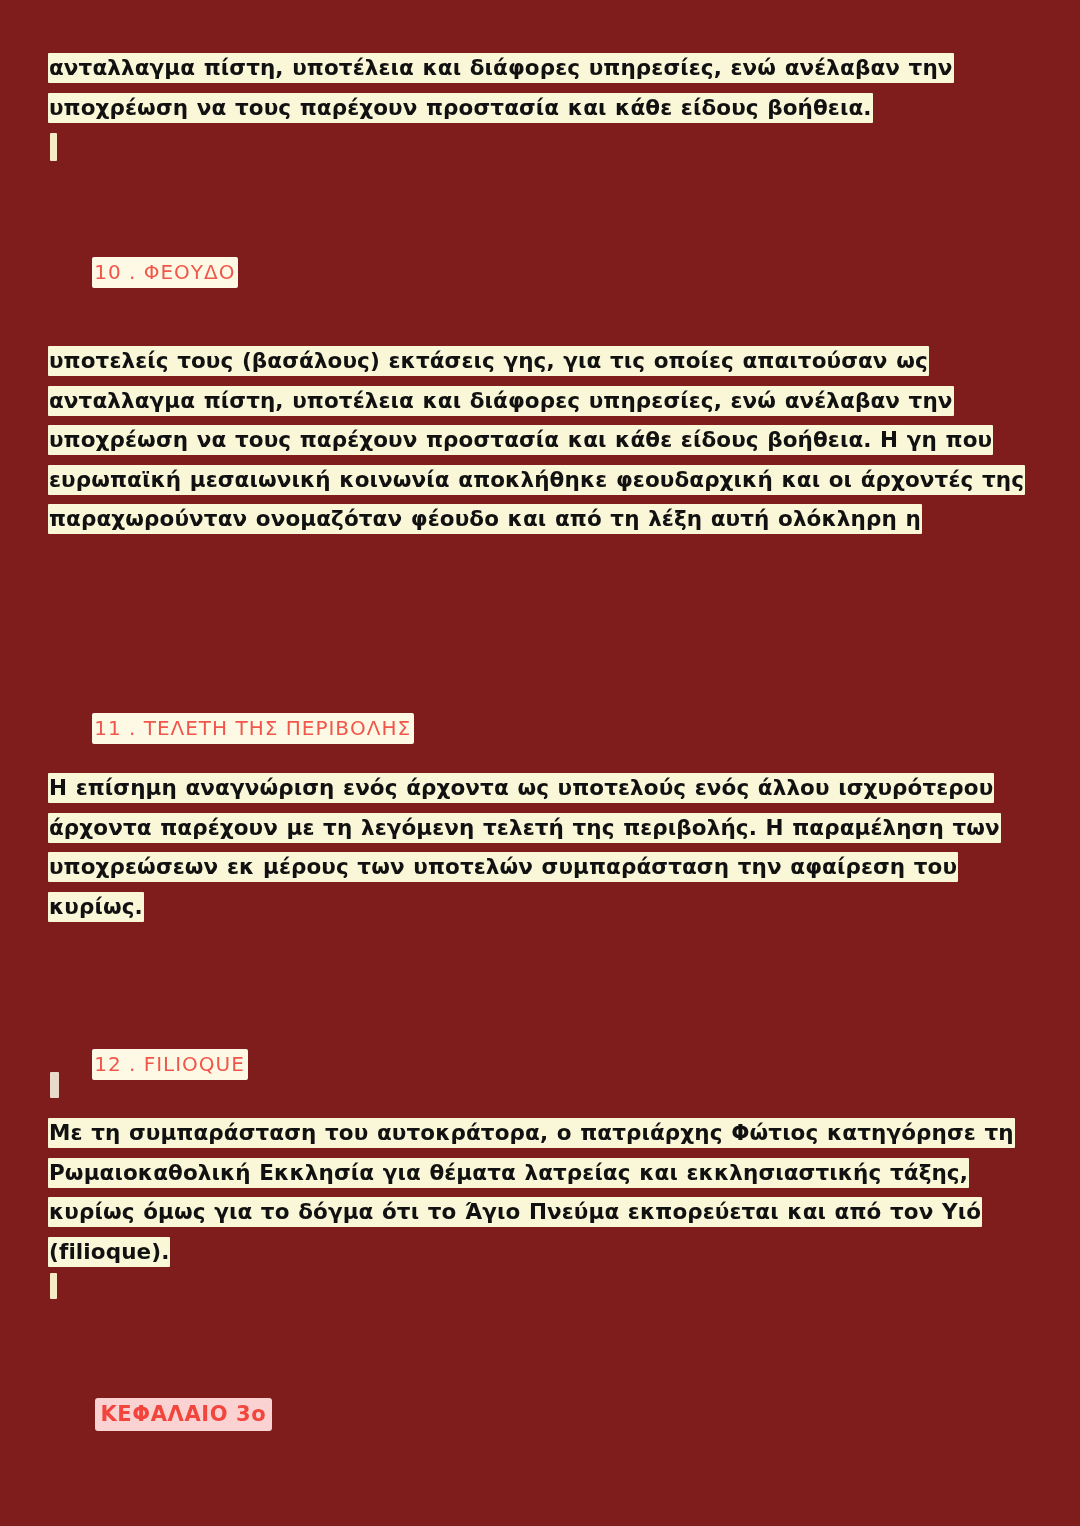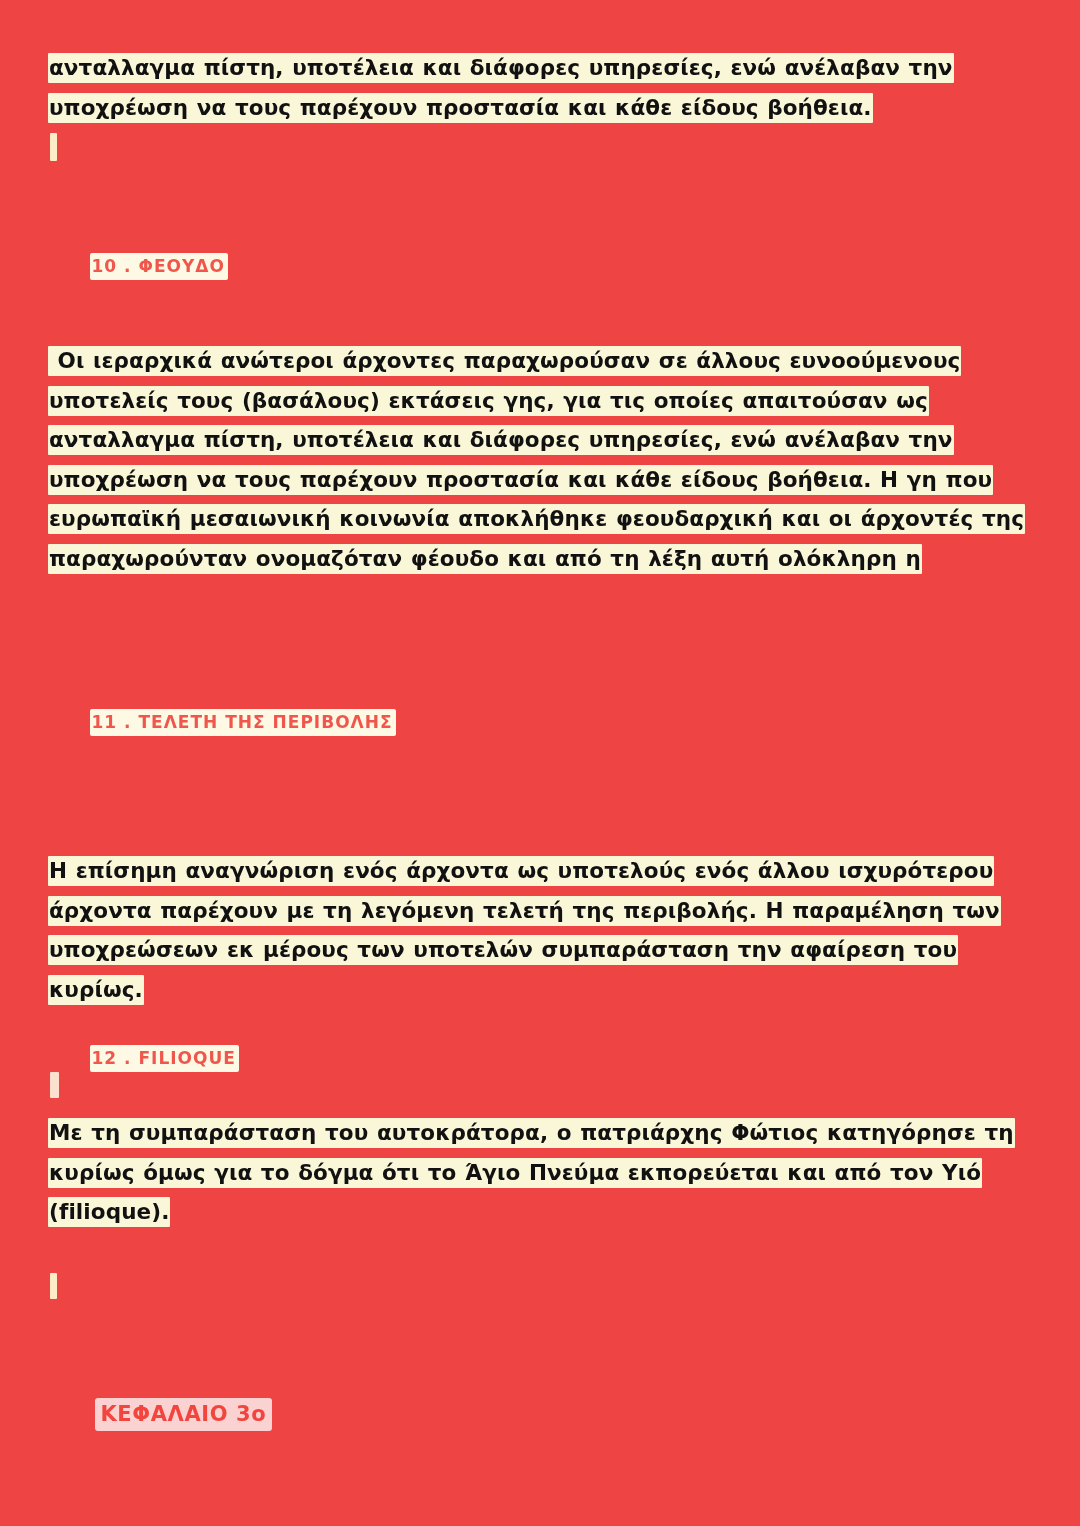--- a/index.html
+++ b/index.html
@@ -13,21 +13,21 @@
     height: 1526px;
     position: relative;
     overflow: hidden;
     font-family: "DejaVu Sans", "Liberation Sans", sans-serif;
     -webkit-font-smoothing: antialiased;
   }
 
   .page {
     position: absolute;
     inset: 0;
-    background: #ef4444;
+    background: #7f1d1d;
     padding: 8px;
   }
 
   .doc-body {
     position: absolute;
     left: 48px;
     top: 0;
     width: 1000px;
   }
 
@@ -52,22 +52,22 @@
   }
   .para .ln > span.hl {
     background: #faf6d8;
     box-decoration-break: clone;
     -webkit-box-decoration-break: clone;
     padding: 2px 1px 3px 1px;
     border-radius: 1px;
   }
 
   .heading {
-    font-size: 17px;
-    font-weight: 700;
+    font-size: 20px;
+    font-weight: 400;
     letter-spacing: 1.0px;
     color: #f0564c;
     white-space: pre;
   }
   .heading > span.hl {
     background: #fdf9e4;
     padding: 3px 3px 4px 2px;
     border-radius: 2px;
   }
 
@@ -107,47 +107,47 @@
       <span class="ln"><span class="hl">υποχρέωση να τους παρέχουν προστασία και κάθε είδους βοήθεια.</span></span>
     </div>
 
     <div class="mark" style="left:2px; top:133px; width:7px; height:28px;"></div>
 
     <div class="block heading" style="top:236px;">
       <span class="hl">10 . ΦΕΟΥΔΟ</span>
     </div>
 
     <div class="block para" style="top:341px;">
-      <span class="ln"><span class="hl"> Οι ιεραρχικά ανώτεροι άρχοντες παραχωρούσαν σε άλλους ευνοούμενους</span></span>
       <span class="ln"><span class="hl">υποτελείς τους (βασάλους) εκτάσεις γης, για τις οποίες απαιτούσαν ως</span></span>
       <span class="ln"><span class="hl">ανταλλαγμα πίστη, υποτέλεια και διάφορες υπηρεσίες, ενώ ανέλαβαν την</span></span>
       <span class="ln"><span class="hl">υποχρέωση να τους παρέχουν προστασία και κάθε είδους βοήθεια. Η γη που</span></span>
       <span class="ln"><span class="hl">ευρωπαϊκή μεσαιωνική κοινωνία αποκλήθηκε φεουδαρχική και οι άρχοντές της</span></span>
       <span class="ln"><span class="hl">παραχωρούνταν ονομαζόταν φέουδο και από τη λέξη αυτή ολόκληρη η</span></span>
     </div>
 
     <div class="block heading" style="top:692px;">
       <span class="hl">11 . ΤΕΛΕΤΗ ΤΗΣ ΠΕΡΙΒΟΛΗΣ</span>
     </div>
 
-    <div class="block para" style="top:851px;">
+    <div class="block para" style="top:768px;">
       <span class="ln"><span class="hl">Η επίσημη αναγνώριση ενός άρχοντα ως υποτελούς ενός άλλου ισχυρότερου</span></span>
       <span class="ln"><span class="hl">άρχοντα παρέχουν με τη λεγόμενη τελετή της περιβολής. Η παραμέληση των</span></span>
       <span class="ln"><span class="hl">υποχρεώσεων εκ μέρους των υποτελών συμπαράσταση την αφαίρεση του</span></span>
       <span class="ln"><span class="hl">κυρίως.</span></span>
     </div>
 
     <div class="block heading" style="top:1028px;">
       <span class="hl">12 . FILIOQUE</span>
     </div>
 
     <div class="mark faint" style="left:2px; top:1072px; width:9px; height:26px;"></div>
 
     <div class="block para" style="top:1113px;">
       <span class="ln"><span class="hl">Με τη συμπαράσταση του αυτοκράτορα, ο πατριάρχης Φώτιος κατηγόρησε τη</span></span>
+      <span class="ln"><span class="hl">Ρωμαιοκαθολική Εκκλησία για θέματα λατρείας και εκκλησιαστικής τάξης,</span></span>
       <span class="ln"><span class="hl">κυρίως όμως για το δόγμα ότι το Άγιο Πνεύμα εκπορεύεται και από τον Υιό</span></span>
       <span class="ln"><span class="hl">(filioque).</span></span>
     </div>
 
     <div class="mark" style="left:2px; top:1273px; width:7px; height:26px;"></div>
 
     <div class="block chapter" style="top:1378px;">
       <span class="hl">ΚΕΦΑΛΑΙΟ 3ο</span>
     </div>
 

